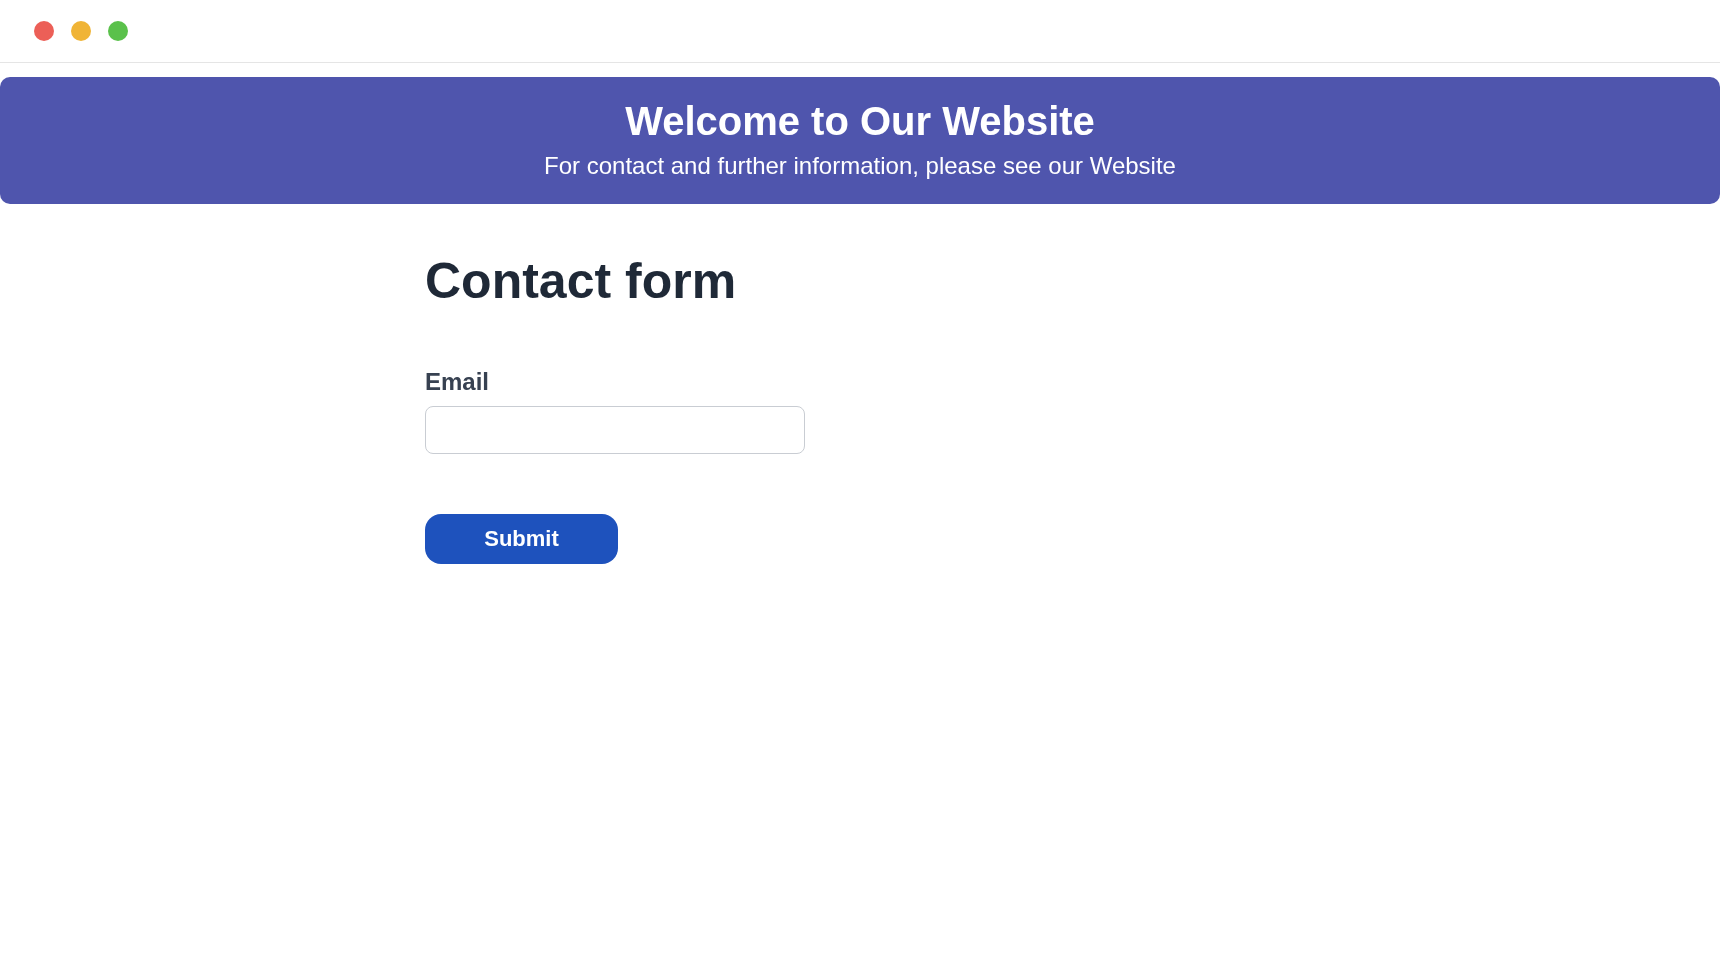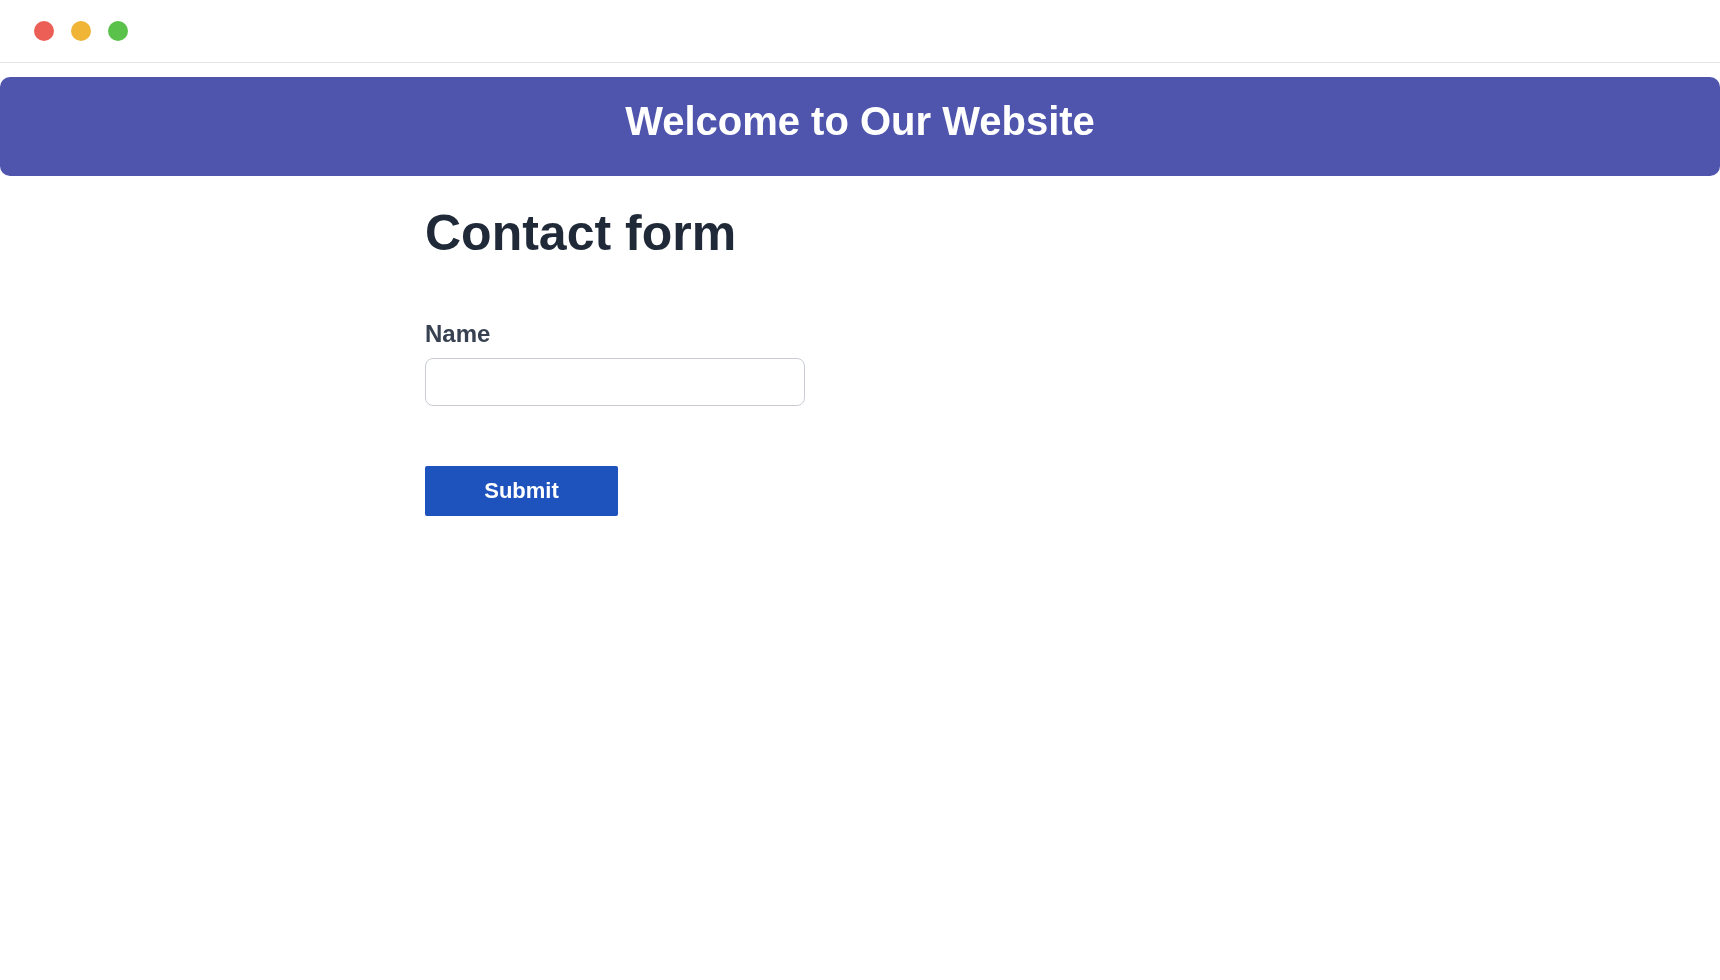--- a/index.html
+++ b/index.html
@@ -49,21 +49,21 @@
       margin-bottom: 8px;
     }
     .banner p {
       font-size: 24px;
       font-weight: 400;
     }
 
     .content {
       max-width: 870px;
       margin: 0 auto;
-      padding: 28px 0 0 0;
+      padding: 48px 0 0 0;
     }
     .content h2 {
       font-size: 50px;
       font-weight: bold;
       color: #1f2937;
       margin-bottom: 58px;
     }
     .form-group {
       margin-bottom: 32px;
     }
@@ -93,47 +93,48 @@
       font-size: 18px;
       font-family: Arial, Helvetica, sans-serif;
       background: #ffffff;
       resize: both;
     }
     .submit-btn {
       margin-top: 28px;
       background: #1e52bd;
       color: #ffffff;
       border: none;
-      border-radius: 2px;
+      border-radius: 16px;
       width: 193px;
       height: 50px;
       font-size: 22px;
       font-weight: bold;
       cursor: pointer;
     }
   </style>
 </head>
 <body>
 
 <div class="window-chrome">
   <div class="traffic-lights">
     <div class="traffic-light red"></div>
     <div class="traffic-light yellow"></div>
     <div class="traffic-light green"></div>
   </div>
 </div>
 
 <div class="banner">
   <h1>Welcome to Our Website</h1>
+  <p>For contact and further information, please see our Website</p>
 </div>
 
 <div class="content">
   <h2>Contact form</h2>
 
   <div class="form-group">
-    <label>Name</label>
+    <label>Email</label>
     <input type="text" value="" style="">
   </div>
 
 
 
   <button class="submit-btn">Submit</button>
 </div>
 
 </body></html>

